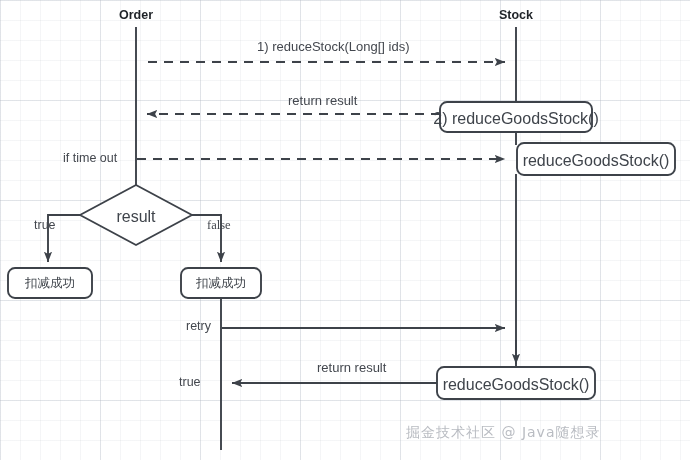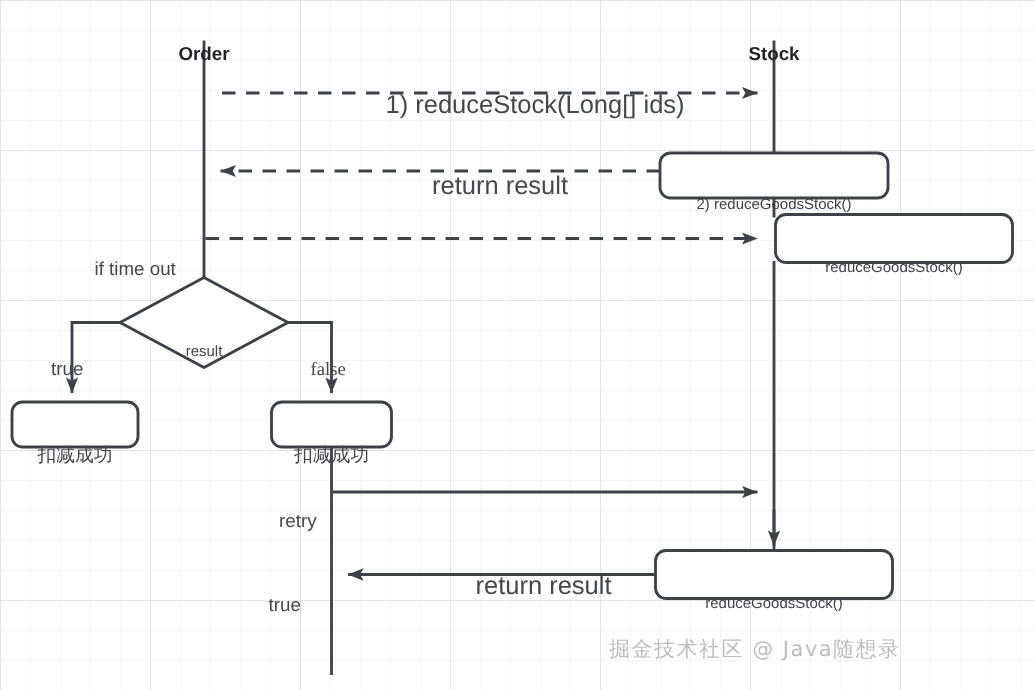--- a/index.html
+++ b/index.html
@@ -25,34 +25,33 @@
     position: absolute;
     left: 0;
     top: 0;
   }
   .lbl {
     position: absolute;
     font-family: "Liberation Sans", "DejaVu Sans", sans-serif;
     color: #43474e;
     white-space: nowrap;
     line-height: 1;
-    margin-top: 21px;
   }
   .lifeline-title {
     font-weight: bold;
     font-size: 12.5px;
     color: #1f2328;
   }
-  .msg-label { font-size: 17px; }
+  .msg-label { font-size: 13px; }
   .guard-label { font-size: 12.5px; }
   .node-label {
-    font-size: 10px;
+    font-size: 16px;
     color: #3f444b;
   }
-  .cjk { font-family: Liberation Mono, monospace; font-size: 12.5px; }
+  .cjk { font-family: Liberation Serif, serif; font-size: 12.5px; }
   .watermark {
     position: absolute;
     font-family: "DejaVu Sans", "Liberation Sans", sans-serif;
     font-size: 14px;
     color: #b9bcc2;
     letter-spacing: 1px;
     white-space: nowrap;
   }
   .ctr { transform: translateX(-50%); }
 </style>

